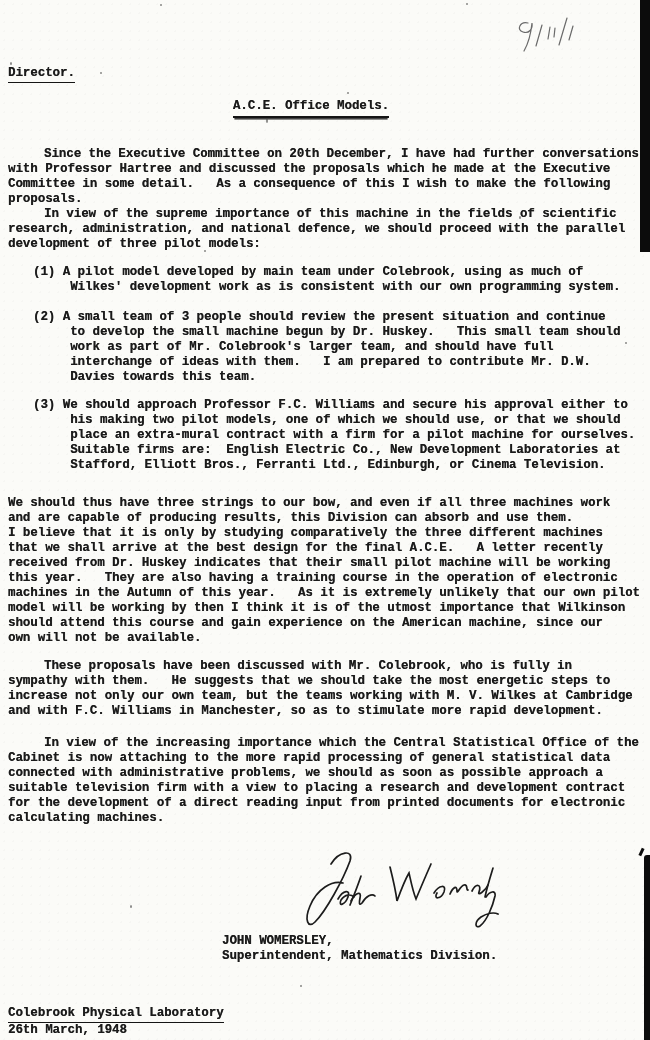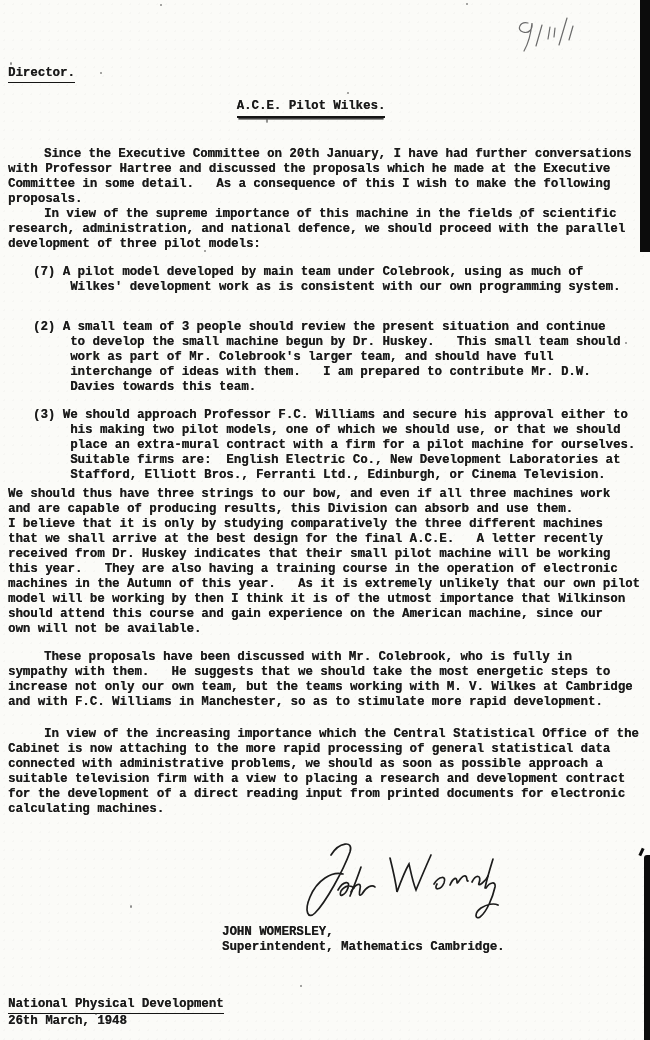--- a/index.html
+++ b/index.html
@@ -14,21 +14,21 @@
     text-shadow: 0.2px 0.2px 0.4px rgba(10,10,10,0.75);
   }
   .para { white-space:pre-wrap; margin:0 0 0 8px; width:640px; }
   .indent { text-indent:36px; }
   .director { margin:66px 0 0 8px; }
   .ul { border-bottom:1.4px solid #151515; padding-bottom:1px; display:inline-block; }
   .title-row { text-align:center; margin-top:16px; padding-right:28px; }
   .ul2 { border-bottom:2px solid #141414; padding-bottom:1.5px; display:inline-block;
          box-shadow:0 3px 0 -1.4px rgba(20,20,20,0.8); }
   .mt29{margin-top:29px;} .mt14{} .mt13{margin-top:13px;}
-  .mt15{margin-top:25px;} .mt7{margin-top:4px;} .mt17{margin-top:17px;}
+  .mt15{margin-top:15px;} .mt7{margin-top:23px;} .mt17{margin-top:17px;}
   .list-item { white-space:pre-wrap; margin-left:33px; width:614px; }
   .annotation { position:absolute; top:12px; left:512px; width:72px; height:48px; }
   .annotation path { stroke:#6a6a6a; stroke-width:1.2; fill:none; stroke-linecap:round; }
   .signature { display:block; margin:22px 0 0 281px; width:218px; height:82px; }
   .signature path { stroke:#1c1c1c; stroke-width:1.7; fill:none; stroke-linecap:round; }
   .sig-block { width:300px; margin:4px 0 0 222px; }
   .footer { margin:42px 0 0 8px; }
   .artifact { position:absolute; background:#0c0c0c; }
   .bar-top-right { right:0; top:0; width:10px; height:252px; }
   .bar-bottom-right { right:0; top:855px; width:6px; height:185px; border-radius:3px 0 0 0; }
@@ -65,32 +65,32 @@
   <div class="speck" style="left:560px;top:745px;width:2px;height:2px"></div>
   <div class="speck" style="left:130px;top:905px;width:2px;height:3px"></div>
   <div class="speck" style="left:95px;top:1013px;width:2px;height:2px"></div>
   <div class="speck" style="left:300px;top:985px;width:2px;height:2px"></div>
 
   <div class="director">
     <span class="ul">Director.</span>
   </div>
 
   <div class="title-row">
-    <span class="ul2">A.C.E. Pilot Wilkes.</span>
+    <span class="ul2">A.C.E. Office Models.</span>
   </div>
 
-  <div class="para indent mt29">Since the Executive Committee on 20th January, I have had further conversations
+  <div class="para indent mt29">Since the Executive Committee on 20th December, I have had further conversations
 with Professor Hartree and discussed the proposals which he made at the Executive
 Committee in some detail.   As a consequence of this I wish to make the following
 proposals.</div>
   <div class="para indent mt14">In view of the supreme importance of this machine in the fields of scientific
 research, administration, and national defence, we should proceed with the parallel
 development of three pilot models:</div>
 
-  <div class="list-item mt13">(7) A pilot model developed by main team under Colebrook, using as much of
+  <div class="list-item mt13">(1) A pilot model developed by main team under Colebrook, using as much of
      Wilkes' development work as is consistent with our own programming system.</div>
   <div class="list-item mt15">(2) A small team of 3 people should review the present situation and continue
      to develop the small machine begun by Dr. Huskey.   This small team should
      work as part of Mr. Colebrook's larger team, and should have full
      interchange of ideas with them.   I am prepared to contribute Mr. D.W.
      Davies towards this team.</div>
   <div class="list-item mt13">(3) We should approach Professor F.C. Williams and secure his approval either to
      his making two pilot models, one of which we should use, or that we should
      place an extra-mural contract with a firm for a pilot machine for ourselves.
      Suitable firms are:  English Electric Co., New Development Laboratories at
@@ -125,21 +125,21 @@
     <path d="M109,19 C112,31 115,45 116,53 C120,42 125,30 128,25 C130,34 132,44 135,51 C140,39 146,25 150,16"></path>
     <path d="M153,45 C158,37 166,36 163,44 C160,51 152,52 156,45"></path>
     <path d="M169,46 c3,-7 7,-9 7,-3 c0,4 3,-5 7,-6 c4,-1 2,6 4,5"></path>
     <path d="M191,43 c4,-8 10,-7 7,1 c-2,5 7,-2 9,-7"></path>
     <path d="M212,20 c-4,13 -7,24 -8,29"></path>
     <path d="M205,49 c4,-6 10,-7 9,-1 c-2,9 -8,25 -15,30 c-5,3 -6,-4 1,-9 c6,-4 13,-5 17,-3"></path>
   </svg>
 
   <div class="sig-block">
     <div>JOHN WOMERSLEY,</div>
-    <div>Superintendent, Mathematics Cambridge.</div>
+    <div>Superintendent, Mathematics Division.</div>
   </div>
 
   <div class="footer">
-    <span class="ul">National Physical Development</span><br>
+    <span class="ul">Colebrook Physical Laboratory</span><br>
     <span>26th March, 1948</span>
   </div>
 
 </div>
 
 </body></html>

